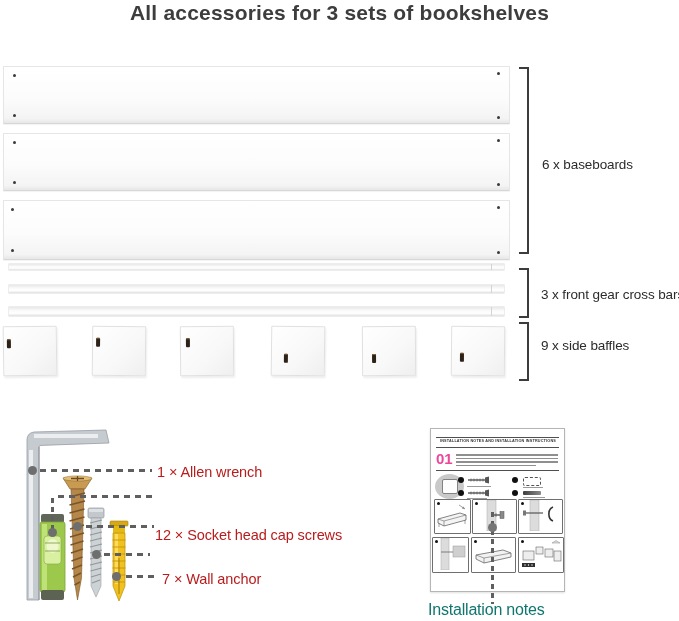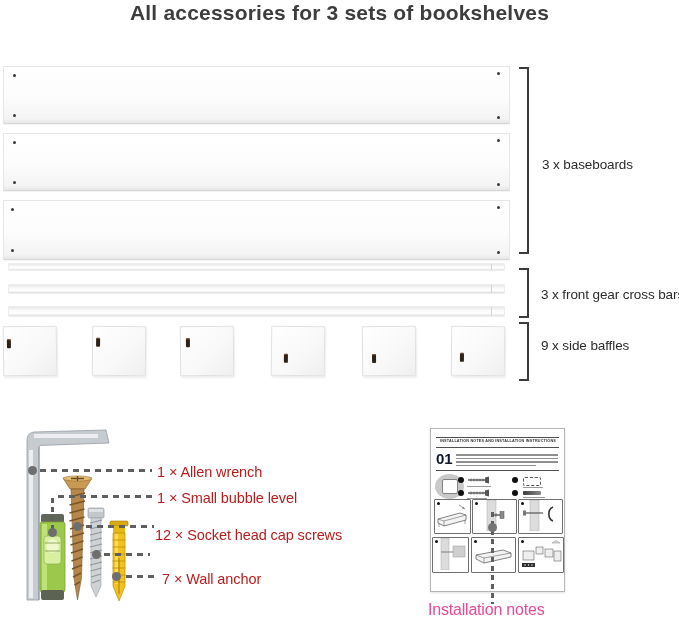--- a/index.html
+++ b/index.html
@@ -67,34 +67,34 @@
   
   .doc{
     position:absolute;left:430px;top:428px;width:133px;height:162px;background:#fff;
     border:1px solid #b5b5b5;box-shadow:0 1px 2px rgba(0,0,0,.12);
   }
   .doc .rule{position:absolute;left:5px;right:5px;height:1px;background:#4f4f4f;}
   .doc-header{
     position:absolute;top:10px;left:50%;transform:translateX(-50%) scale(.42);transform-origin:center top;
     white-space:nowrap;font-size:9px;font-weight:bold;color:#333;letter-spacing:.4px;
   }
-  .step-num{position:absolute;left:5px;top:21px;font-size:15px;font-weight:bold;color:#0f172a;}
+  .step-num{position:absolute;left:5px;top:21px;font-size:15px;font-weight:bold;color:#ec4899;}
   .pline{position:absolute;left:25px;height:1.5px;background:#8f8f8f;width:102px;}
   .legend-ellipse{position:absolute;left:4px;top:45px;width:29px;height:25px;border-radius:50%;background:#c9c9c9;}
   .legend-square{position:absolute;left:11px;top:50px;width:14px;height:13px;background:#fdfdfd;border:1px solid #828282;border-radius:2px;}
   .badge{position:absolute;width:6px;height:6px;border-radius:50%;background:#101010;}
   .cap{position:absolute;height:1px;background:#9a9a9a;}
   .lvl-icon{position:absolute;left:92px;top:48px;width:16px;height:7px;border:1px dashed #555;border-radius:2px;}
   .tube-icon{position:absolute;left:92px;top:62px;width:18px;height:4px;border-radius:1px;background:linear-gradient(90deg,#3d3d3d,#8a8a8a);}
   .spanel{position:absolute;border:1px solid #6f6f6f;border-radius:1px;background:#fff;}
   .sdot{position:absolute;left:2px;top:2px;width:3px;height:3px;border-radius:50%;background:#111;}
   .doc-dash{position:absolute;left:491px;top:512px;width:3px;height:92px;
     background:repeating-linear-gradient(180deg,#5f5f5f 0 5px,transparent 5px 9px);z-index:5;}
   .doc-dot{position:absolute;left:488px;top:523px;width:9px;height:9px;border-radius:50%;background:#757575;z-index:6;}
-  .doc-caption{position:absolute;left:428px;top:601px;font-size:16px;color:#ec4899;letter-spacing:-.2px;white-space:nowrap;}
+  .doc-caption{position:absolute;left:428px;top:601px;font-size:16px;color:#0f766e;letter-spacing:-.2px;white-space:nowrap;}
 </style>
 </head>
 <body>
 
 <div id="stage">
 
   <div class="title">All accessories for 3 sets of bookshelves</div>
 
   <div class="panel p1">
     <span class="hole" style="left:9px;top:7px"></span>
@@ -132,21 +132,21 @@
       <span class="slot" style="left:12px;top:27px"></span>
     </div>
   <div class="baffle" style="left:362px;transform:rotate(-.4deg)">
       <span class="slot" style="left:9px;top:27px"></span>
     </div>
   <div class="baffle" style="left:451px;transform:rotate(.5deg)">
       <span class="slot" style="left:8px;top:26px"></span>
     </div>
 
   <div class="bracket b1"></div>
-  <div class="rlabel rl1">3 x baseboards</div>
+  <div class="rlabel rl1">6 x baseboards</div>
   <div class="bracket b2"></div>
   <div class="rlabel rl2">3 x front gear cross bars</div>
   <div class="bracket b3"></div>
   <div class="rlabel rl3">9 x side baffles</div>
 
   <svg class="hw-svg" viewBox="0 0 130 180">
 
     <g>
       <path d="M88 4 L16 6 Q9 7 9 14 L9 174 L21 174 L21 21 Q21 19.5 23 19.4 L91 17 Z" fill="#c6cbd0" stroke="#959da4" stroke-width="0.8"></path>
       <rect x="11" y="24" width="4" height="148" fill="#eef1f3" opacity="0.9"></rect>
@@ -195,21 +195,20 @@
   <div class="dash-h" style="left:86px;top:525px;width:68px"></div>
   <div class="dash-h" style="left:104px;top:553px;width:46px"></div>
   <div class="dash-h" style="left:126px;top:575px;width:28px"></div>
   <div class="dot" style="left:28px;top:466px"></div>
   <div class="dot" style="left:48px;top:528px"></div>
   <div class="dot" style="left:73px;top:522px"></div>
   <div class="dot" style="left:92px;top:550px"></div>
   <div class="dot" style="left:112px;top:572px"></div>
 
   <div class="hlabel hl0">1 × Allen wrench</div>
-  <div class="hlabel hl1">1 × Small bubble level</div>
   <div class="hlabel hl3">12 × Socket head cap screws</div>
   <div class="hlabel hl4">7 × Wall anchor</div>
 
   <div class="doc">
     <div class="rule" style="top:8px"></div>
     <div class="doc-header">INSTALLATION NOTES AND INSTALLATION INSTRUCTIONS</div>
     <div class="rule" style="top:18px"></div>
     <div class="step-num">01</div>
     <div class="pline" style="top:25px"></div>
     <div class="pline" style="top:28.5px"></div>

